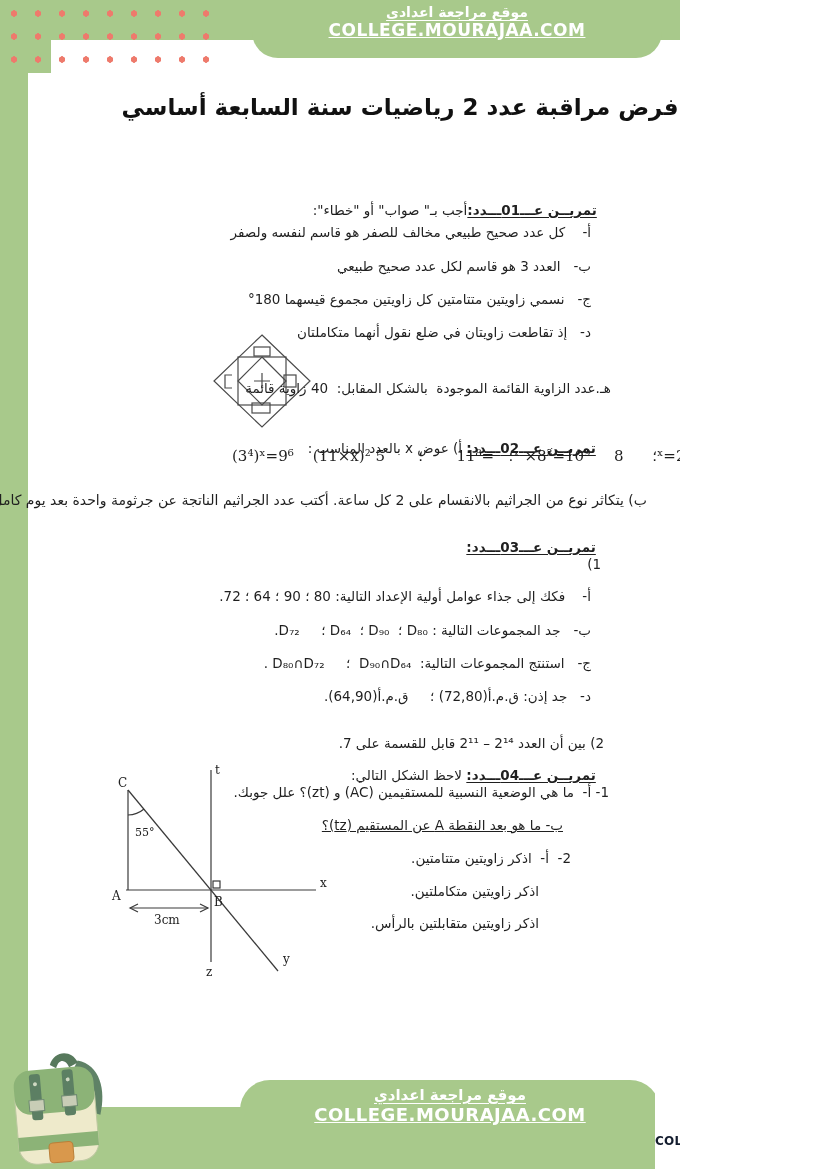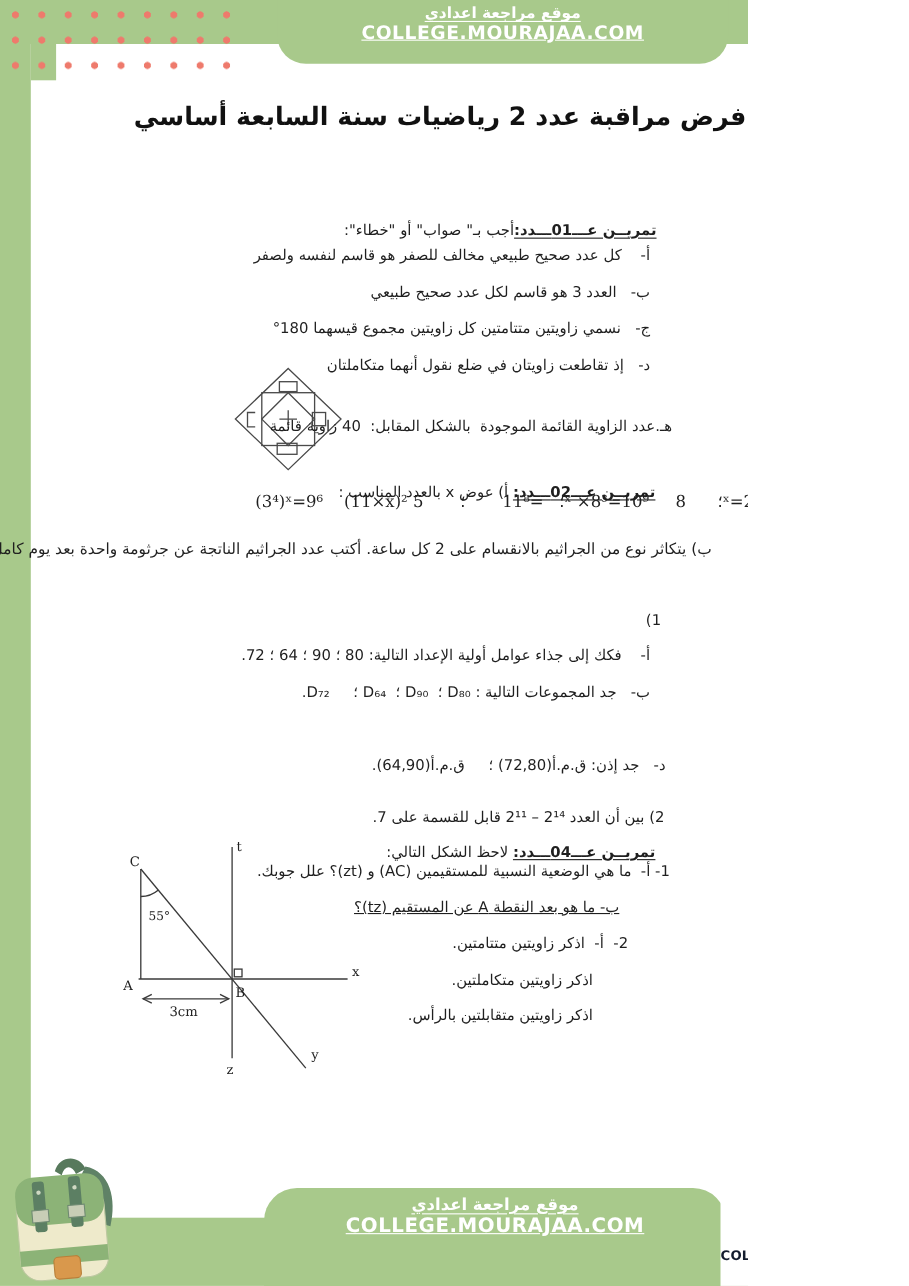--- a/index.html
+++ b/index.html
@@ -99,24 +99,28 @@
     </g>
   </svg>
   <div class="line rtl" style="top:380px;right:69px;">هـ.عدد الزاوية القائمة الموجودة  بالشكل المقابل:  40 زاوية قائمة</div>
 
   <div class="line rtl" style="top:424px;right:67px;">
     <span class="ex-label">تمريــن عـــ02ـــدد:</span><span> أ) عوض x بالعدد المناسب :</span>
   </div>
   <div class="line ltr eq" style="top:447px;left:232px;">(3⁴)ˣ=9⁶    (11×x)² ؛   =11⁸       ؛       5ˣ ×8³=10⁹     ؛      8ˣ=2⁶</div>
   <div class="line rtl wide" style="top:492px;right:33px;">ب) يتكاثر نوع من الجراثيم بالانقسام على 2 كل ساعة. أكتب عدد الجراثيم الناتجة عن جرثومة واحدة بعد يوم كامل .</div>
 
+  <div class="line rtl" style="top:523px;right:67px;">
+    <span class="ex-label">تمريــن عـــ03ـــدد:</span>
+  </div>
   <div class="line rtl" style="top:556px;right:79px;">1)</div>
   <div class="line rtl" style="top:588px;right:89px;">أ-    فكك إلى جذاء عوامل أولية الإعداد التالية: 80 ؛ 90 ؛ 64 ؛ 72.</div>
   <div class="line rtl" style="top:622px;right:89px;">ب-   جد المجموعات التالية : D₈₀ ؛  D₉₀ ؛  D₆₄ ؛     D₇₂.</div>
-  <div class="line rtl" style="top:688px;right:75px;">د-   جد إذن: ق.م.أ(72,80) ؛     ق.م.أ(64,90).</div>
+  <div class="line rtl" style="top:655px;right:89px;">ج-   استنتج المجموعات التالية:  D₉₀∩D₆₄  ؛     D₈₀∩D₇₂ .</div>
+  <div class="line rtl" style="top:688px;right:89px;">د-   جد إذن: ق.م.أ(72,80) ؛     ق.م.أ(64,90).</div>
   <div class="line rtl" style="top:719px;right:76px;margin-top:16px;">2) بين أن العدد 2¹⁴ – 2¹¹ قابل للقسمة على 7.</div>
 
   <div class="line rtl" style="top:751px;right:67px;">
     <span class="ex-label">تمريــن عـــ04ـــدد:</span><span> لاحظ الشكل التالي:</span>
   </div>
   <div class="line rtl" style="top:784px;right:71px;">1- أ-  ما هي الوضعية النسبية للمستقيمين (AC) و (zt)؟ علل جوبك.</div>
   <div class="line rtl" style="top:817px;right:117px;text-decoration:underline;">ب- ما هو بعد النقطة A عن المستقيم (tz)؟</div>
   <div class="line rtl" style="top:850px;right:109px;">2-  أ-  اذكر زاويتين متتامتين.</div>
   <div class="line rtl" style="top:883px;right:141px;">اذكر زاويتين متكاملتين.</div>
   <div class="line rtl" style="top:915px;right:141px;">اذكر زاويتين متقابلتين بالرأس.</div>

